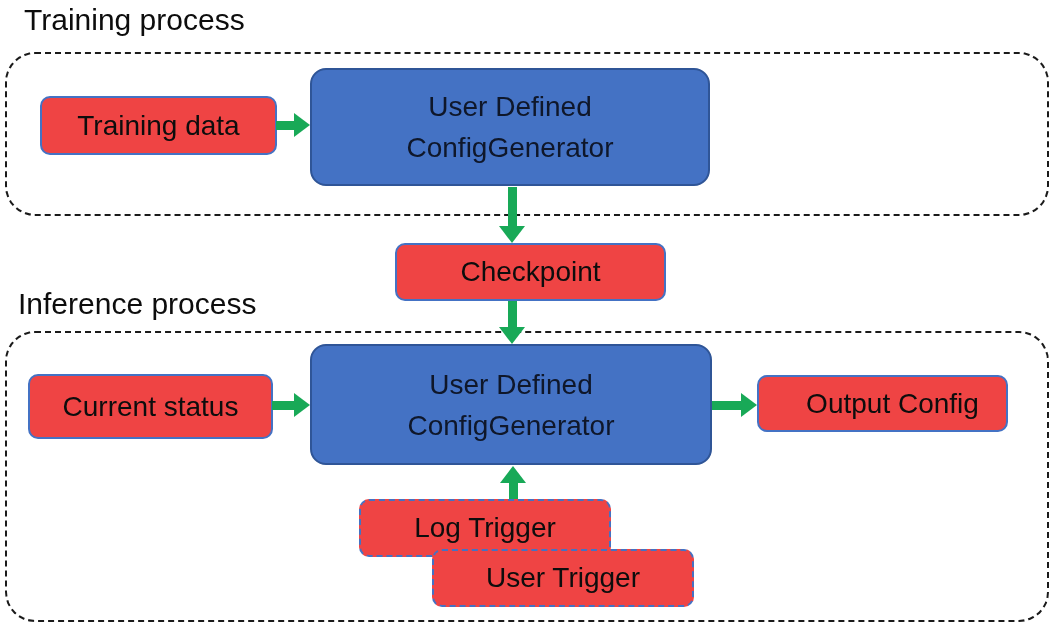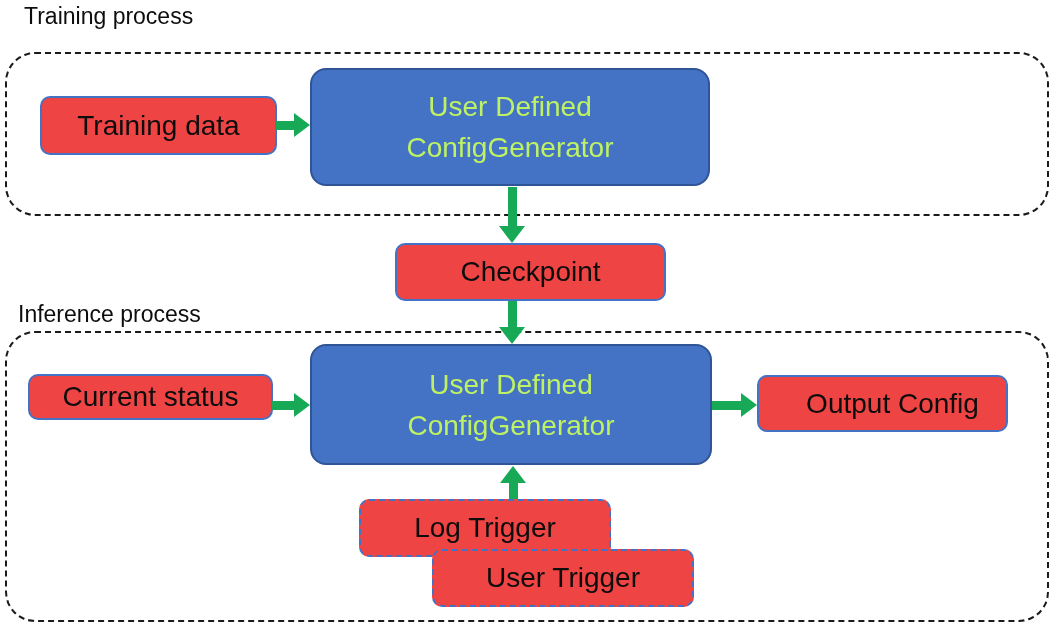--- a/index.html
+++ b/index.html
@@ -13,21 +13,21 @@
   html,body{background:#ffffff;}
   body{font-family:"Liberation Sans", sans-serif;color:var(--text);}
   .canvas{
     position:relative;
     width:1057px;height:631px;
     background:#ffffff;
     overflow:hidden;
   }
   .section-title{
     position:absolute;
-    font-size:23px;
+    font-size:30px;
     letter-spacing:0px;
     color:var(--text);
     white-space:nowrap;
   }
   .dashed-container{
     position:absolute;
     border:2.5px dashed var(--container-border);
     border-radius:30px;
     background:transparent;
   }
@@ -39,21 +39,21 @@
     background:#ef4444;
     border:2px solid var(--accent-blue);
     border-radius:10px;
     color:var(--text);
     white-space:nowrap;
   }
   .node.filled{
     background:var(--accent-blue);
     border:2px solid var(--accent-blue-dark);
     border-radius:16px;
-    color:#bef264;
+    color:#0f172a;
     flex-direction:column;
     line-height:41px;
   }
   .node.dashed{
     border:2px dashed var(--accent-blue);
     border-radius:10px;
     text-align:center;
   }
   
   .arrow{position:absolute;display:flex;z-index:5;}
@@ -84,23 +84,23 @@
 
   
   #training-title{left:24px;top:3px;}
   #training-container{left:5px;top:52px;width:1044px;height:164px;}
   #training-data-box{left:40px;top:96px;width:237px;height:59px;}
   #training-generator-box{left:310px;top:68px;width:400px;height:118px;}
   #arrow-training-data{left:276px;top:113px;width:34px;height:24px;}
   #arrow-generator-to-checkpoint{left:499px;top:187px;width:26px;height:56px;}
   #checkpoint-box{left:395px;top:243px;width:271px;height:58px;z-index:4;}
   #arrow-checkpoint-to-generator{left:499px;top:301px;width:26px;height:43px;}
-  #inference-title{left:18px;top:287px;margin-top:14px;}
+  #inference-title{left:18px;top:287px;}
   #inference-container{left:5px;top:331px;width:1044px;height:291px;}
-  #current-status-box{left:28px;top:374px;width:245px;height:46px;}
+  #current-status-box{left:28px;top:374px;width:245px;height:65px;}
   #inference-generator-box{left:310px;top:344px;width:402px;height:121px;}
   #arrow-current-status{left:272px;top:393px;width:38px;height:24px;}
   #arrow-output-config{left:712px;top:393px;width:45px;height:24px;}
   #output-config-box{left:757px;top:375px;width:251px;height:57px;padding-left:20px;}
   #arrow-trigger-to-generator{left:500px;top:466px;width:26px;height:33px;}
   #log-trigger-box{left:359px;top:499px;width:252px;height:58px;z-index:2;}
   #clock-trigger-box{left:432px;top:549px;width:262px;height:58px;z-index:3;}
 </style>
 </head>
 <body>

